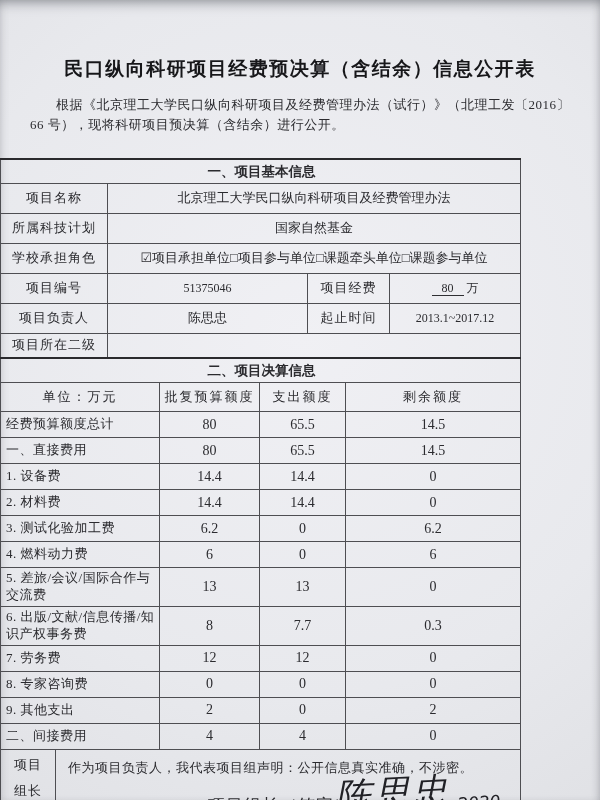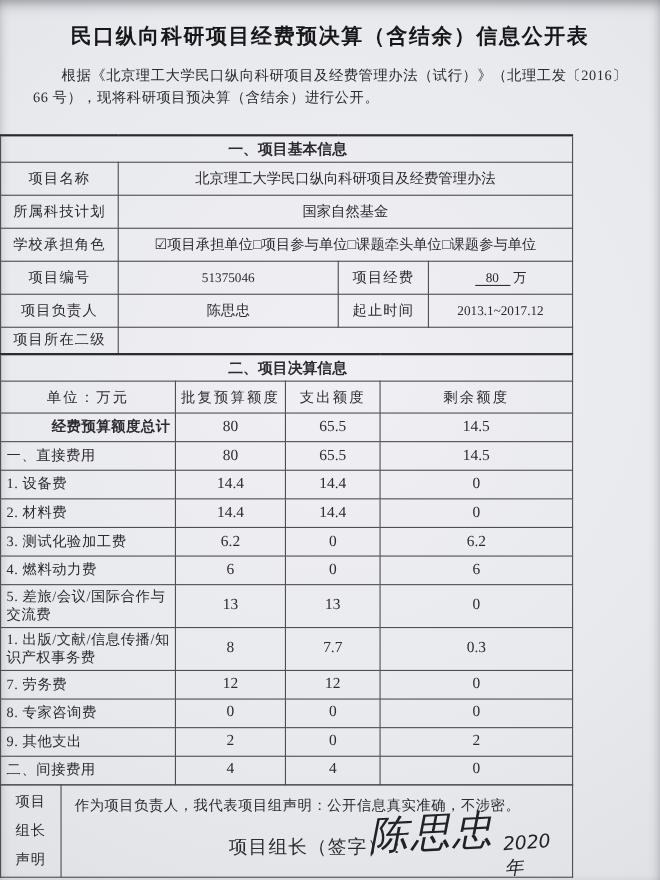--- a/index.html
+++ b/index.html
@@ -14,21 +14,21 @@
     position:relative;
     width:600px;height:800px;
     background:
       radial-gradient(120% 90% at 50% 42%, #f0f0f4 0%, #e8e9ed 50%, #dfe0e4 82%, #d3d4d9 100%);
     box-shadow: inset 0 8px 12px -5px rgba(90,92,100,.55),
                 inset -5px 0 10px -5px rgba(110,112,120,.35),
                 inset 5px 0 10px -6px rgba(110,112,120,.25);
     overflow:hidden;
   }
   .title{
-    margin:20px 30px 0 30px;
+    margin:56px 30px 0 30px;
     text-align:center;
     font-size:19px;
     font-weight:bold;
     color:#17171a;
     letter-spacing:1.5px;
   }
   .intro{
     margin:13px 28px 0 30px;
     font-size:13px;
     line-height:1.55;
@@ -57,21 +57,21 @@
   .t1{margin-top:23px;}
   .t2, .t3{margin-top:-1px;}
   .t1 td{height:25px;text-align:center;}
   .t1 td.lab{letter-spacing:1px;}
   .t1 tr.row-dept td{height:19px;}
   .t1 td.val-num{font-size:12px;}
   .u{border-bottom:1px solid #2f2f33;padding:0 10px;}
   .t2 td{height:21px;text-align:center;}
   .t2 tr.head td{height:24px;letter-spacing:2px;}
   .t2 td.rlab{text-align:left;padding-left:5px;letter-spacing:0.5px;}
-  .t2 tr.total td.rlab{text-align:right;font-weight:bold;}
+  .t2 tr.total td.rlab{text-align:left;}
   .t2 td.num{font-size:14px;}
   .t3 td{padding:0;}
   .t3 td.side{
     width:55px;text-align:center;font-size:13px;
     letter-spacing:1px;vertical-align:middle;
   }
   .t3 td.side div{line-height:2.0;}
   .t3 .stmt{
     padding:8px 6px 0 8px;
     font-size:13px;
@@ -203,21 +203,21 @@
       <td class="num">0</td>
       <td class="num">6</td>
     </tr>
     <tr>
       <td class="rlab">5. 差旅/会议/国际合作与交流费</td>
       <td class="num">13</td>
       <td class="num">13</td>
       <td class="num">0</td>
     </tr>
     <tr>
-      <td class="rlab">1. 出版/文献/信息传播/知识产权事务费</td>
+      <td class="rlab">6. 出版/文献/信息传播/知识产权事务费</td>
       <td class="num">8</td>
       <td class="num">7.7</td>
       <td class="num">0.3</td>
     </tr>
     <tr>
       <td class="rlab">7. 劳务费</td>
       <td class="num">12</td>
       <td class="num">12</td>
       <td class="num">0</td>
     </tr>

